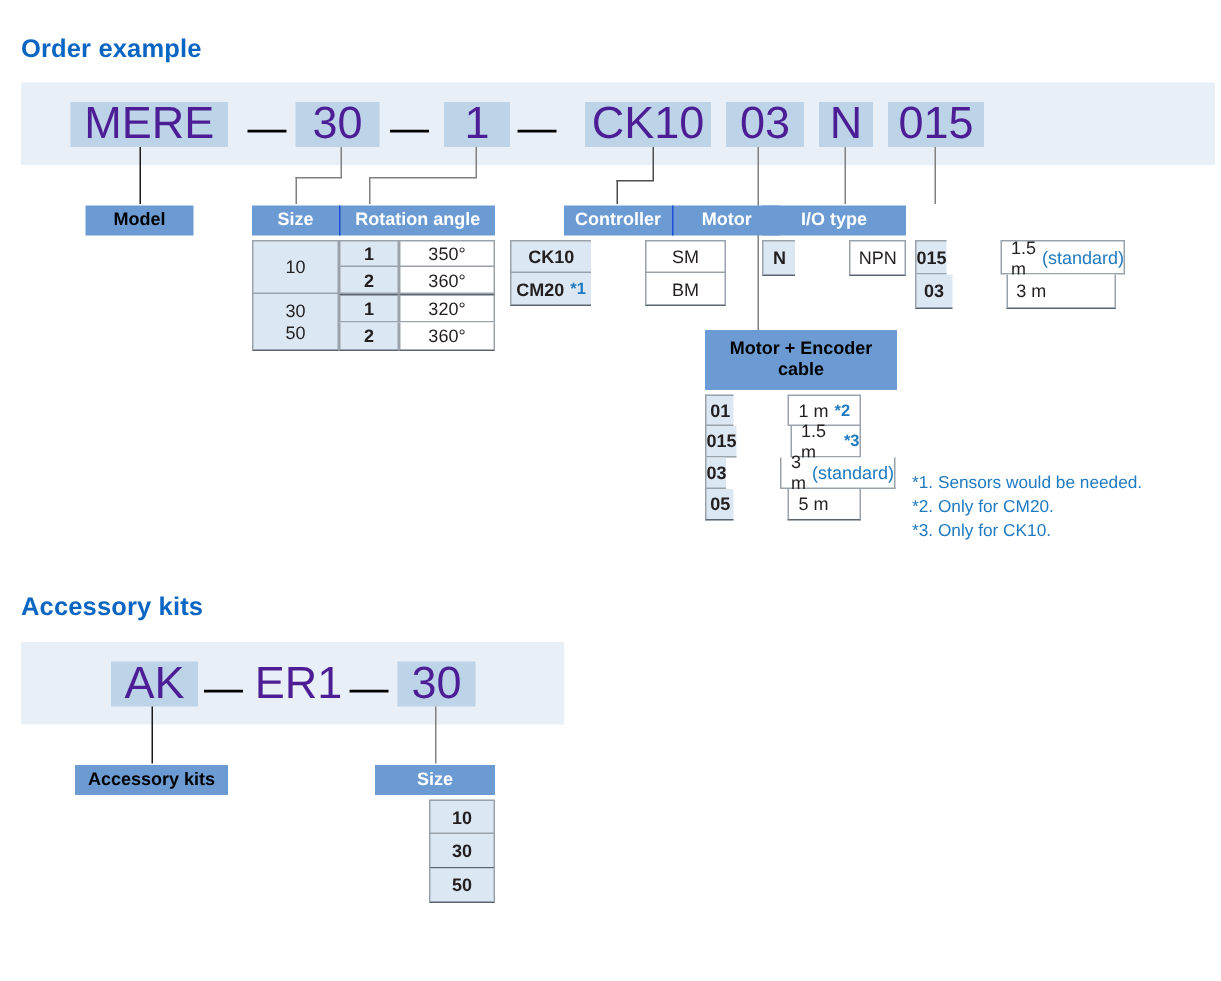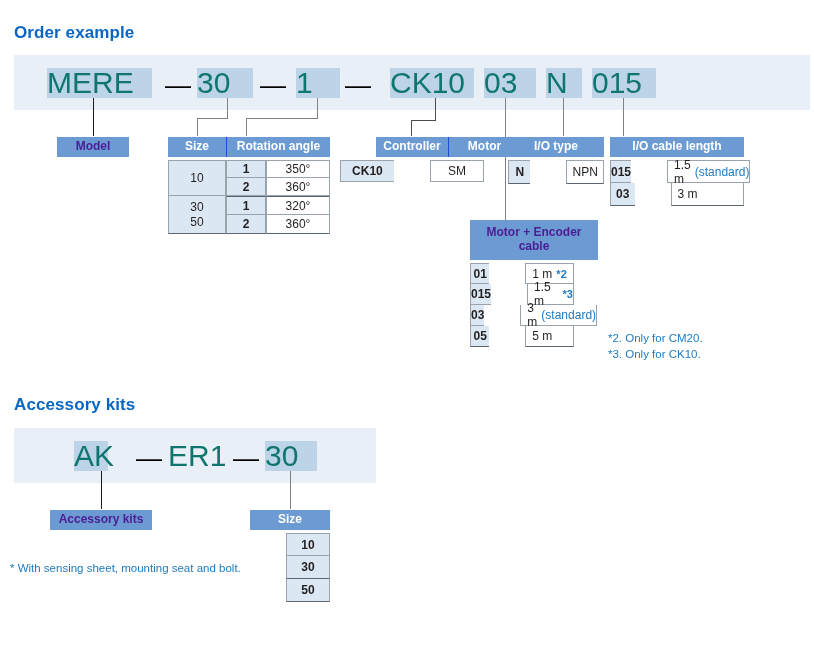--- a/index.html
+++ b/index.html
@@ -27,21 +27,22 @@
   .code-band{
     position:absolute;
     background:#e8eff7;
     display:flex;
     align-items:center;
   }
   .code-tok{
     position:absolute;
     font-size:30px;
     font-weight:400;
-    color:#0f766e;
+    color:#4c1d95;
+    text-align:center;
     line-height:1;
     white-space:nowrap;
     font-family:"Liberation Sans", sans-serif;
   }
   .code-tok.hl{background:#bdd4e8;}
   .code-dash{
     position:absolute;
     font-size:26px;
     color:#000;
     text-align:center;
@@ -52,21 +53,21 @@
   .vline{position:absolute;width:1px;background:#808080;}
   .hline{position:absolute;height:1px;background:#808080;}
   .vline.dark{background:#4d4d4d;}
   .hline.dark{background:#4d4d4d;}
   .vline.black{background:#1a1a1a;}
 
   
   .pill{
     position:absolute;
     background:#6b9bd2;
-    color:#4c1d95;
+    color:#000000;
     font-size:12px;
     font-weight:bold;
     display:flex;
     align-items:center;
     justify-content:center;
     text-align:center;
     line-height:1.15;
     box-sizing:border-box;
   }
 
@@ -222,35 +223,39 @@
     <div class="th" style="width:72px;">Controller</div>
     <div class="th" style="width:72px;">Motor</div>
   </div>
   <div class="tbl" style="left:340px;top:160px;width:144px;">
     <div class="trow firstrow">
       <div class="td key first" style="width:72px;height:22px;">
         <span>CK10</span>
       </div>
       <div class="td valc lastcol" style="width:72px;height:22px;">SM</div>
     </div>
+    <div class="trow grpend">
+      <div class="td key first" style="width:72px;height:22px;">
+        <span>CM20</span>
+        <span class="note-blue" style="font-weight:bold;margin-left:4px;font-size:11px;">*1</span>
+      </div>
+      <div class="td valc lastcol" style="width:72px;height:22px;">BM</div>
+    </div>
   </div>
 
   <div class="thead" style="position:absolute;left:508px;top:137px;width:96px;height:20px;">
     <div class="th" style="width:96px;">I/O type</div>
   </div>
   <div class="tbl" style="left:508px;top:160px;width:96px;">
     <div class="trow firstrow grpend">
       <div class="td key first" style="width:36px;height:24px;">N</div>
       <div class="td valc lastcol" style="width:60px;height:24px;">NPN</div>
     </div>
   </div>
 
-  <div class="thead" style="position:absolute;left:610px;top:137px;width:134px;height:20px;">
-    <div class="th" style="width:134px;">I/O cable length</div>
-  </div>
   <div class="tbl" style="left:610px;top:160px;width:134px;">
     <div class="trow firstrow">
       <div class="td key first" style="width:34px;height:23px;">015</div>
       <div class="td val lastcol" style="width:100px;height:23px;">
         <span>1.5 m</span>
         <span class="note-blue" style="margin-left:4px;">(standard)</span>
       </div>
     </div>
     <div class="trow grpend">
       <div class="td key first" style="width:34px;height:23px;">03</div>
@@ -284,28 +289,29 @@
       </div>
     </div>
     <div class="trow grpend">
       <div class="td key first" style="width:38px;height:21px;">05</div>
       <div class="td val lastcol" style="width:90px;height:21px;">
         <span>5 m</span>
       </div>
     </div>
   </div>
 
+  <div class="foot" style="left:608px;top:315px;">*1. Sensors would be needed.</div>
   <div class="foot" style="left:608px;top:331px;">*2. Only for CM20.</div>
   <div class="foot" style="left:608px;top:347px;">*3. Only for CK10.</div>
 
   <div class="sec-title" style="left:14px;top:395px;">Accessory kits</div>
 
   <div class="code-band" style="left:14px;top:428px;width:362px;height:55px;"></div>
 
-  <div class="code-tok hl" style="left:74px;top:441px;width:34px;height:30px;line-height:30px;">AK</div>
+  <div class="code-tok hl" style="left:74px;top:441px;width:58px;height:30px;line-height:30px;">AK</div>
   <div class="code-dash" style="left:131px;top:443px;width:36px;">—</div>
   <div class="code-tok" style="left:168px;top:441px;width:62px;height:30px;line-height:30px;">ER1</div>
   <div class="code-dash" style="left:228px;top:443px;width:36px;">—</div>
   <div class="code-tok hl" style="left:265px;top:441px;width:52px;height:30px;line-height:30px;">30</div>
 
   <div class="vline black" style="left:101px;top:471px;height:38px;"></div>
   <div class="vline" style="left:290px;top:471px;height:38px;"></div>
 
   <div class="pill" style="left:50px;top:510px;width:102px;height:20px;">Accessory kits</div>
 
@@ -317,15 +323,14 @@
       <div class="td key first lastcol" style="width:80px;height:23px;">10</div>
     </div>
     <div class="trow">
       <div class="td key first lastcol" style="width:80px;height:23px;border-bottom:1px solid #5a6570;">30</div>
     </div>
     <div class="trow grpend">
       <div class="td key first lastcol" style="width:80px;height:23px;">50</div>
     </div>
   </div>
 
-  <div class="bottom-note" style="left:10px;top:562px;">* With sensing sheet, mounting seat and bolt.</div>
 
 </div>
 
 </body></html>

